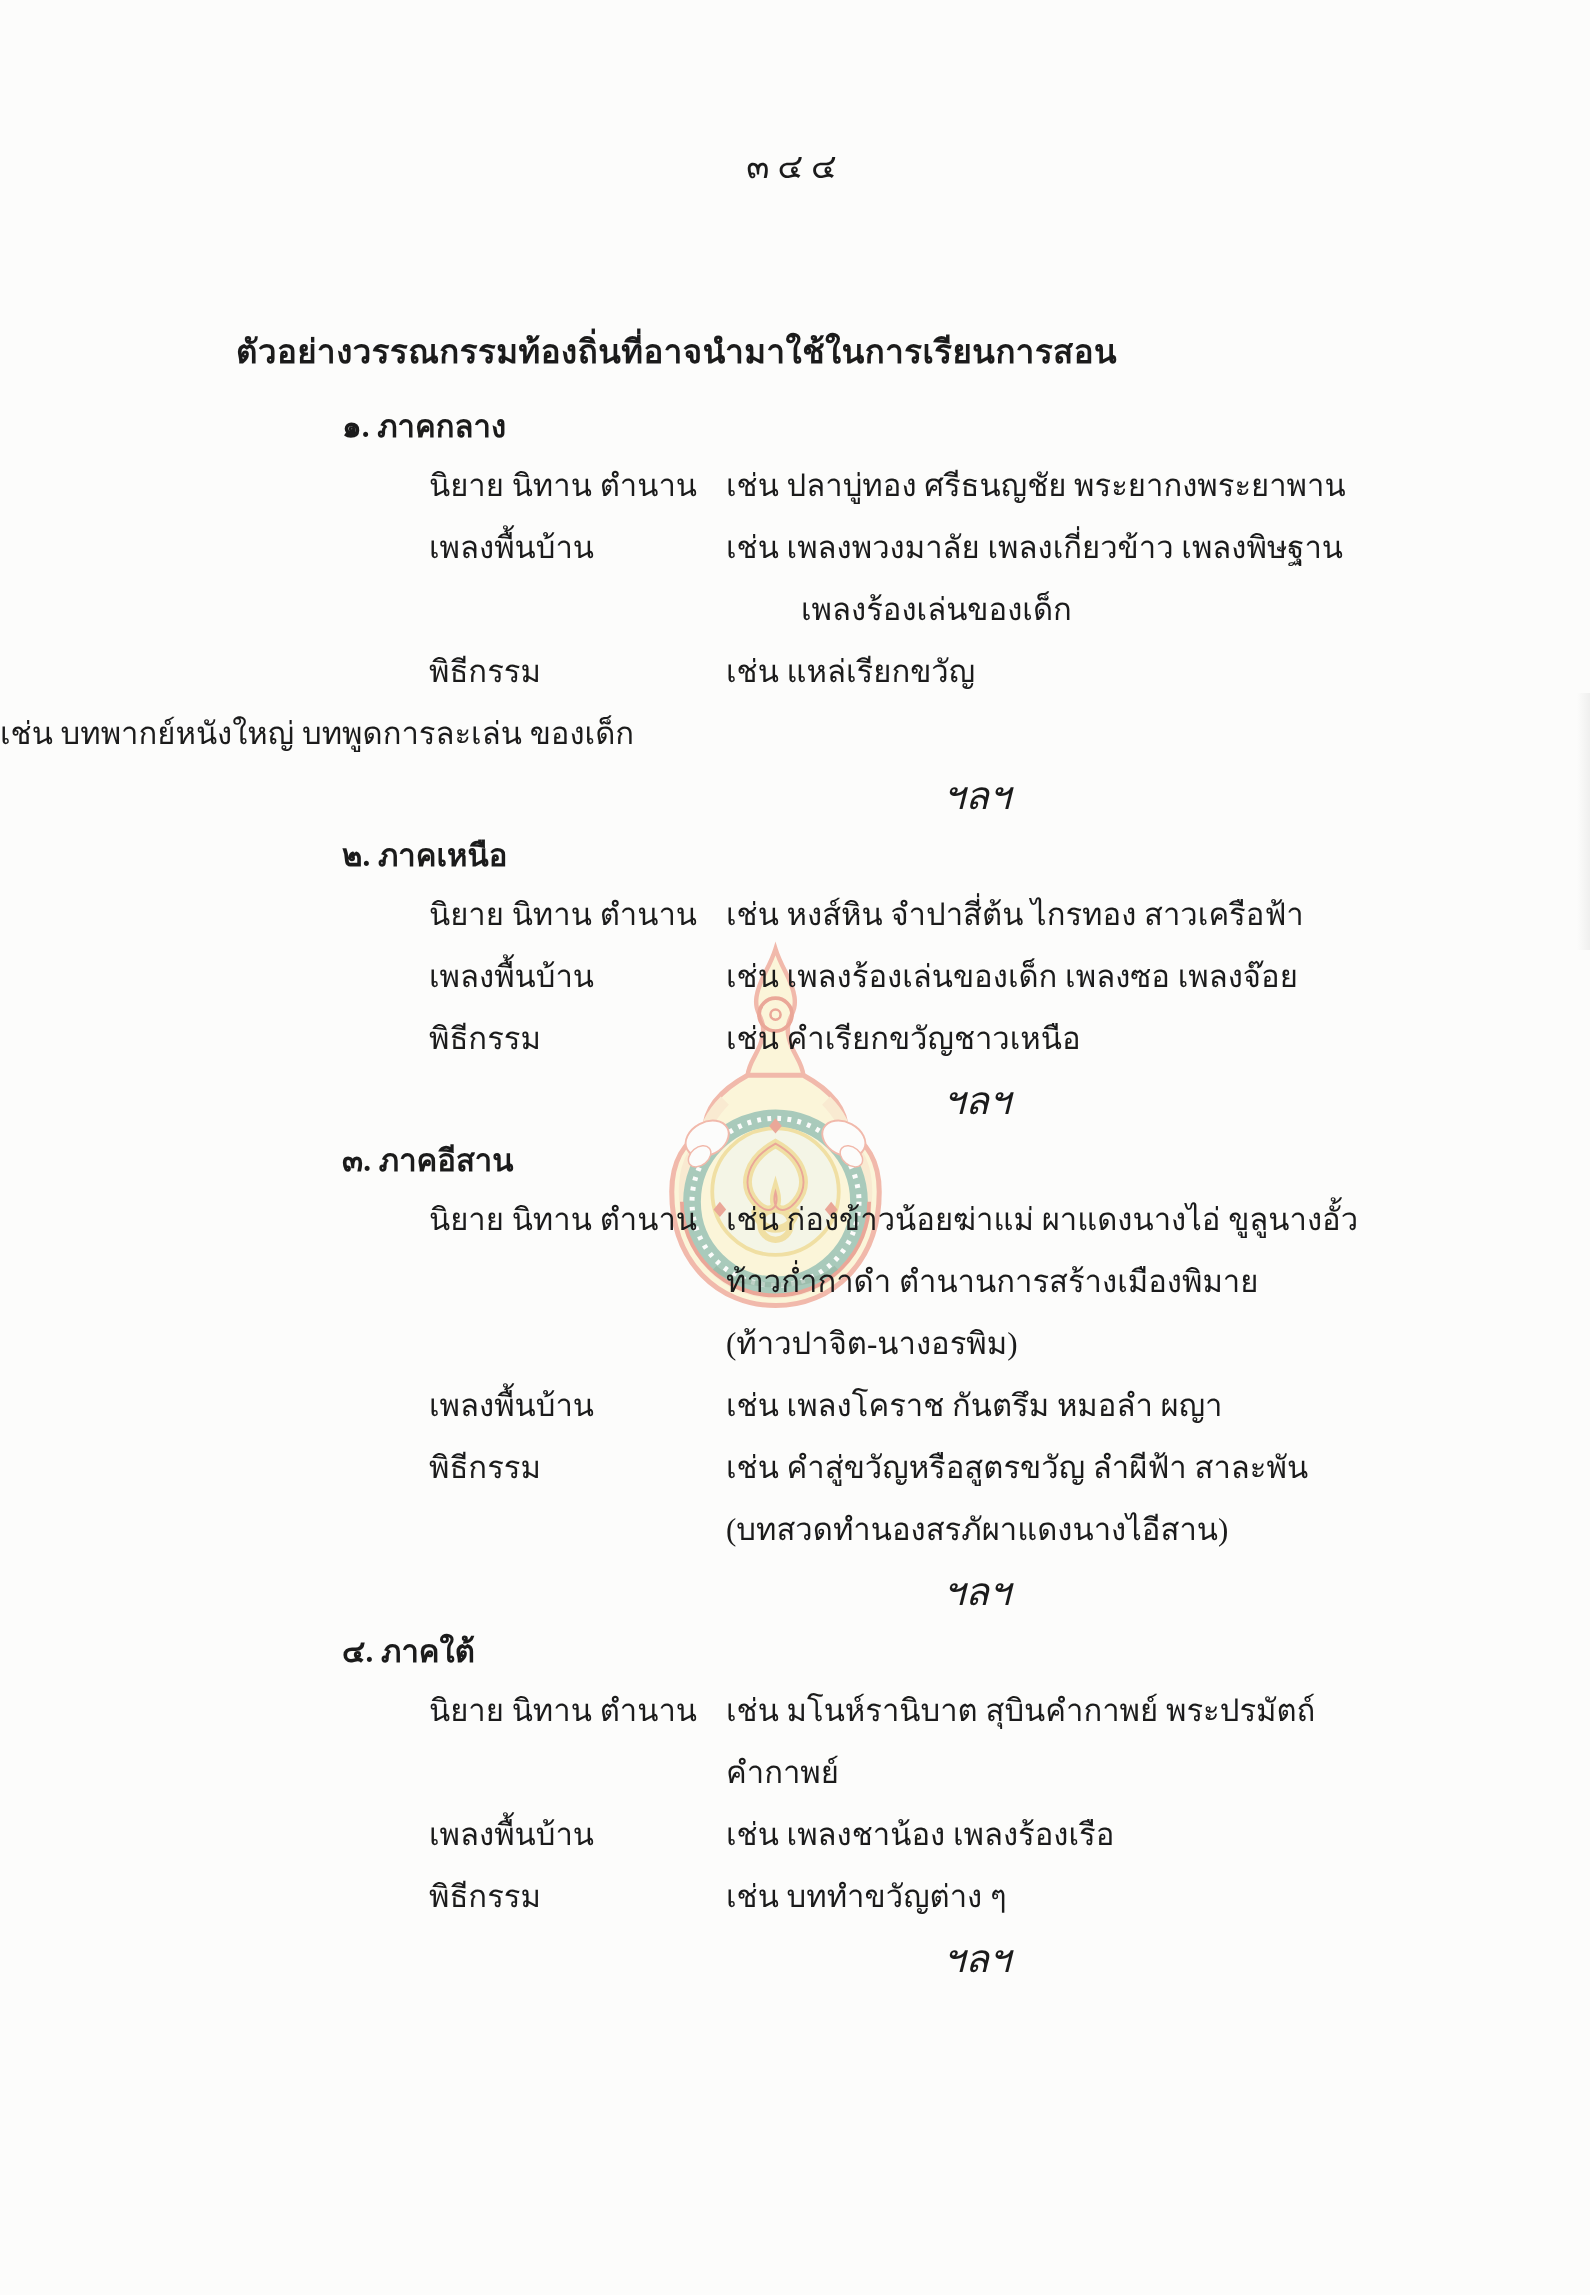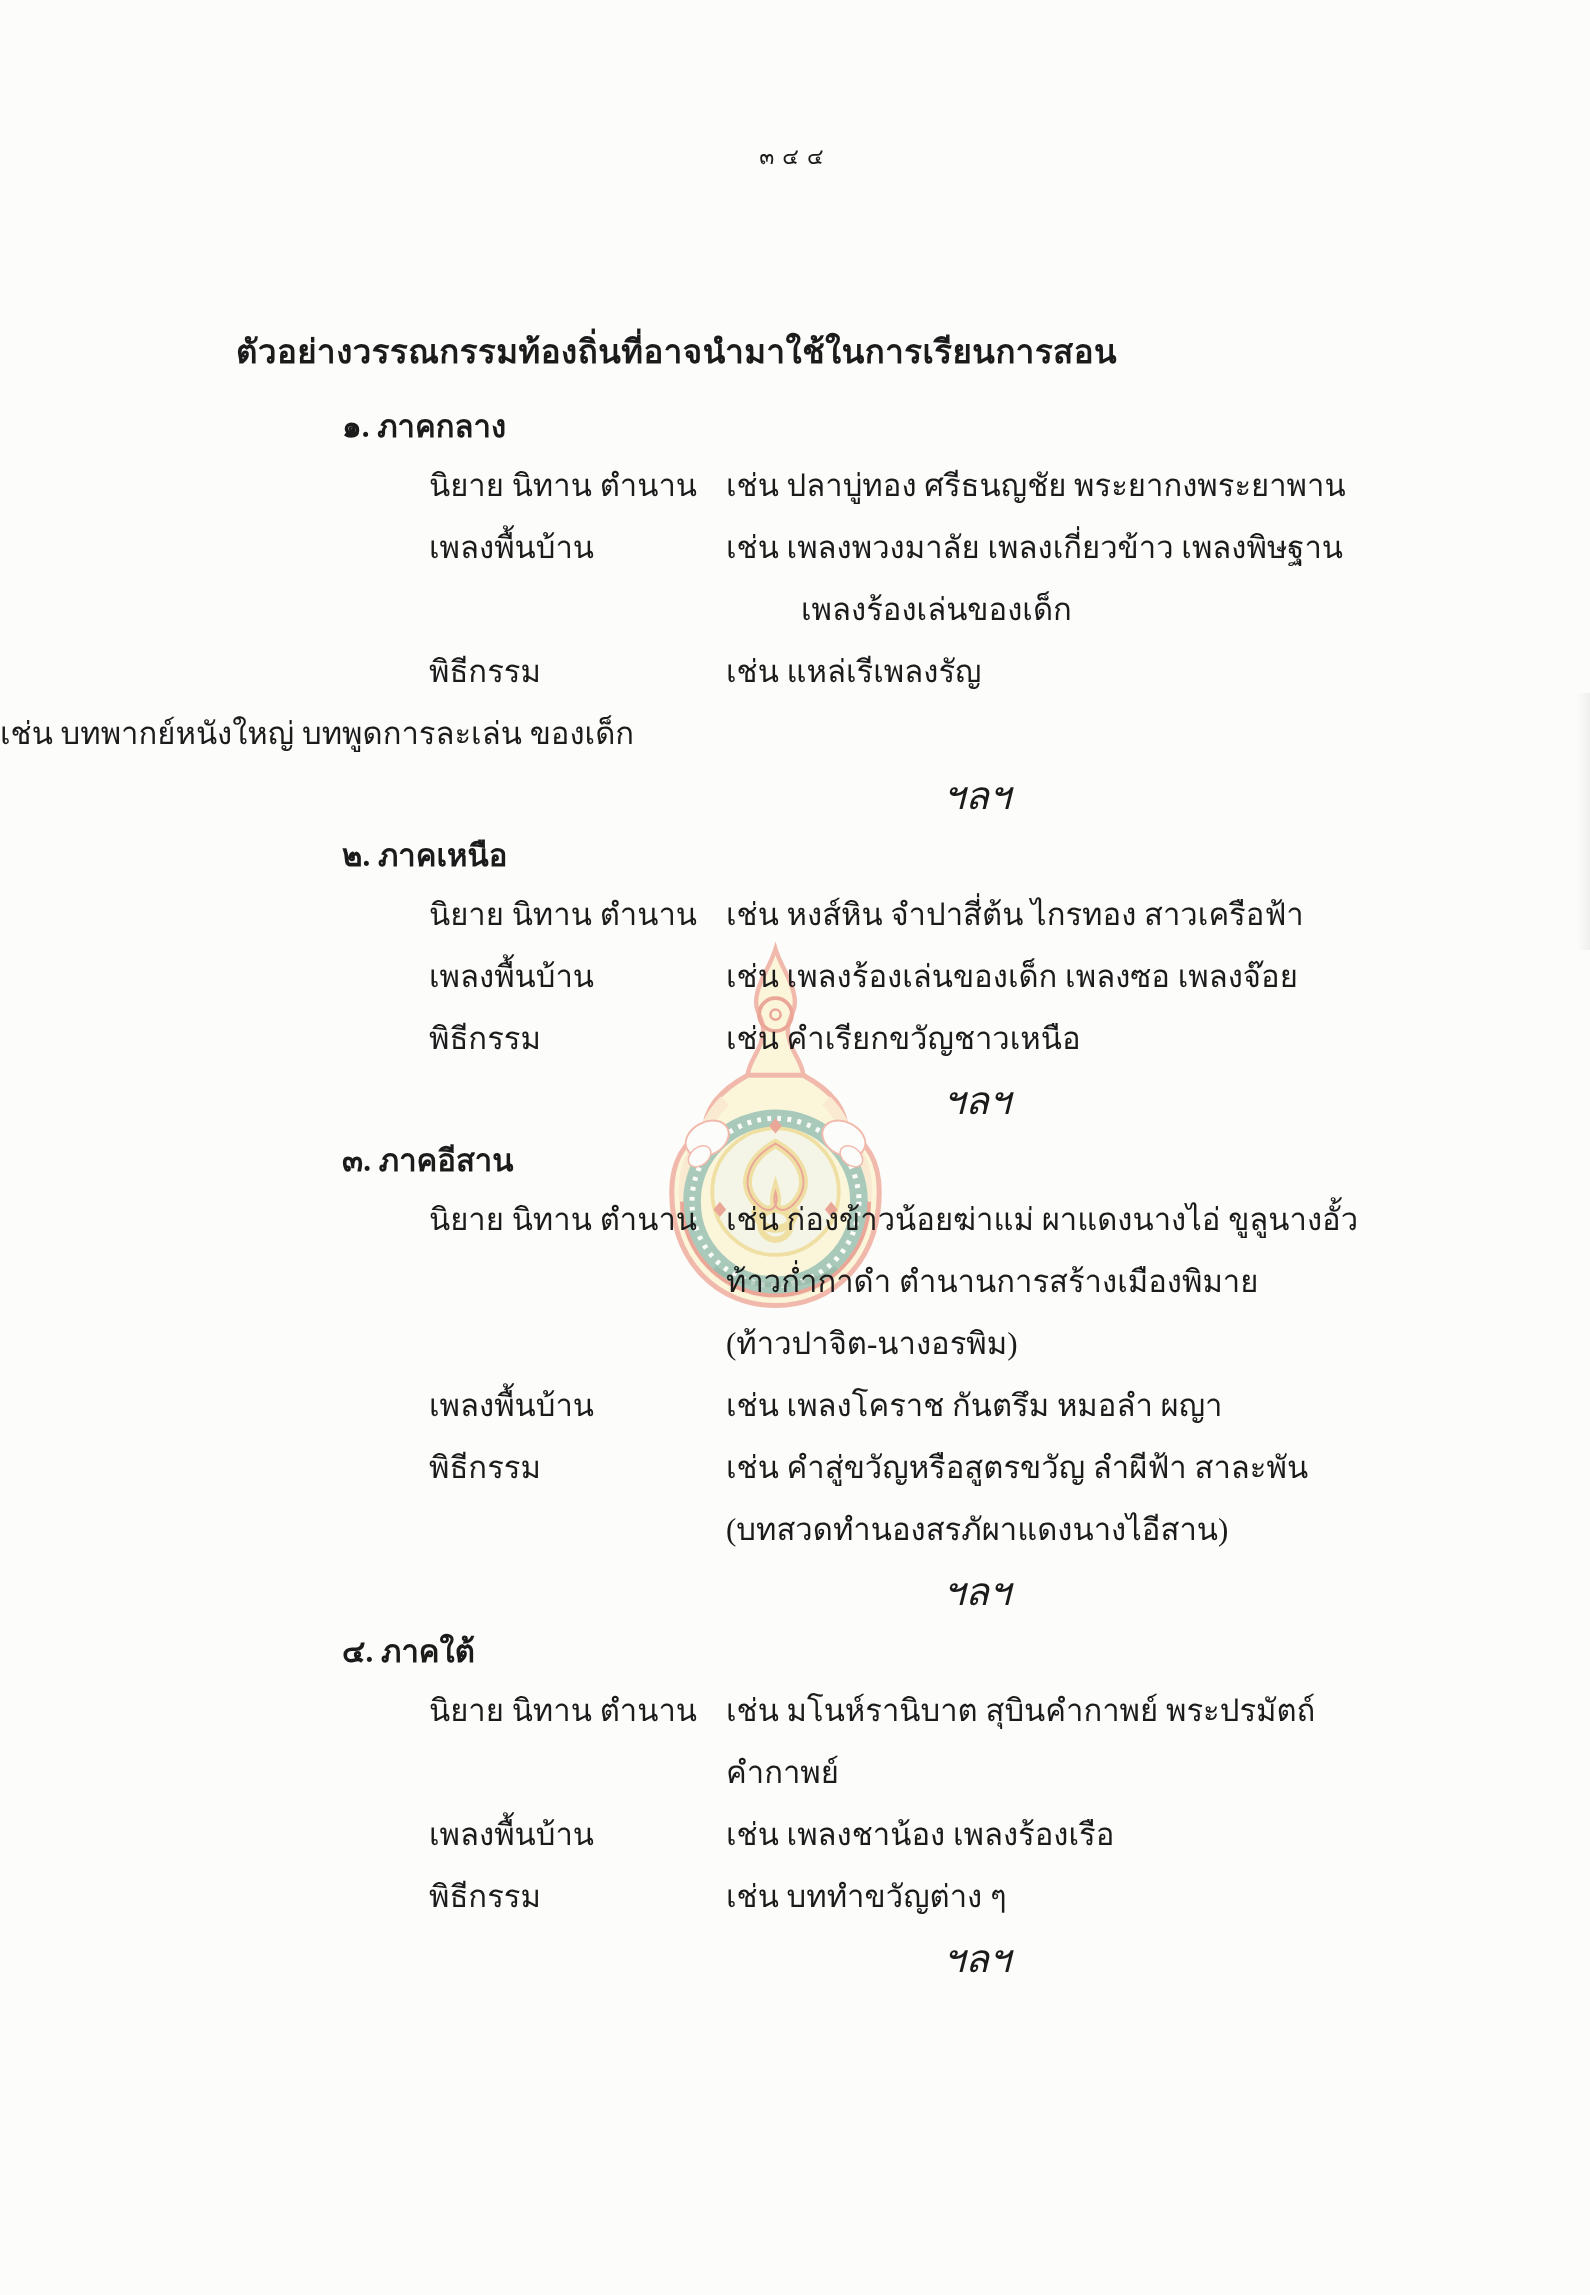--- a/index.html
+++ b/index.html
@@ -7,21 +7,21 @@
     position:relative;
     width:1591px; height:2296px;
     margin:0 auto;
     background:#fcfcfb;
     overflow:hidden;
     font-family:"Liberation Serif","DejaVu Serif",serif;
     color:#1b1b1b;
   }
   .page-number {
     position:absolute; top:139px; left:0; width:1591px;
-    text-align:center; font-size:22px; letter-spacing:8px;
+    text-align:center; font-size:34px; letter-spacing:8px;
   }
   .doc-heading {
     position:absolute; top:325px; left:236px;
     font-size:33px; font-weight:bold; letter-spacing:0.5px;
   }
   .content {
     position:absolute; top:398px; left:0; width:1572px;
   }
   .section-title {
     margin-left:342px;
@@ -119,21 +119,21 @@
         <div class="row">
           <div class="row-label">เพลงพื้นบ้าน</div>
           <div class="row-lines">
             <div class="line">เช่น  เพลงพวงมาลัย  เพลงเกี่ยวข้าว เพลงพิษฐาน</div>
             <div class="line cont cont-big">เพลงร้องเล่นของเด็ก</div>
           </div>
         </div>
         <div class="row">
           <div class="row-label">พิธีกรรม</div>
           <div class="row-lines">
-            <div class="line">เช่น  แหล่เรีเพลงรัญ</div>
+            <div class="line">เช่น  แหล่เรียกขวัญ</div>
           </div>
         </div>
         <div class="row">
           <div class="row-lines">
             <div class="line">เช่น  บทพากย์หนังใหญ่ บทพูดการละเล่น ของเด็ก</div>
           </div>
         </div>
         <div class="etc">ฯลฯ</div>
       </div>
       <div class="section">

